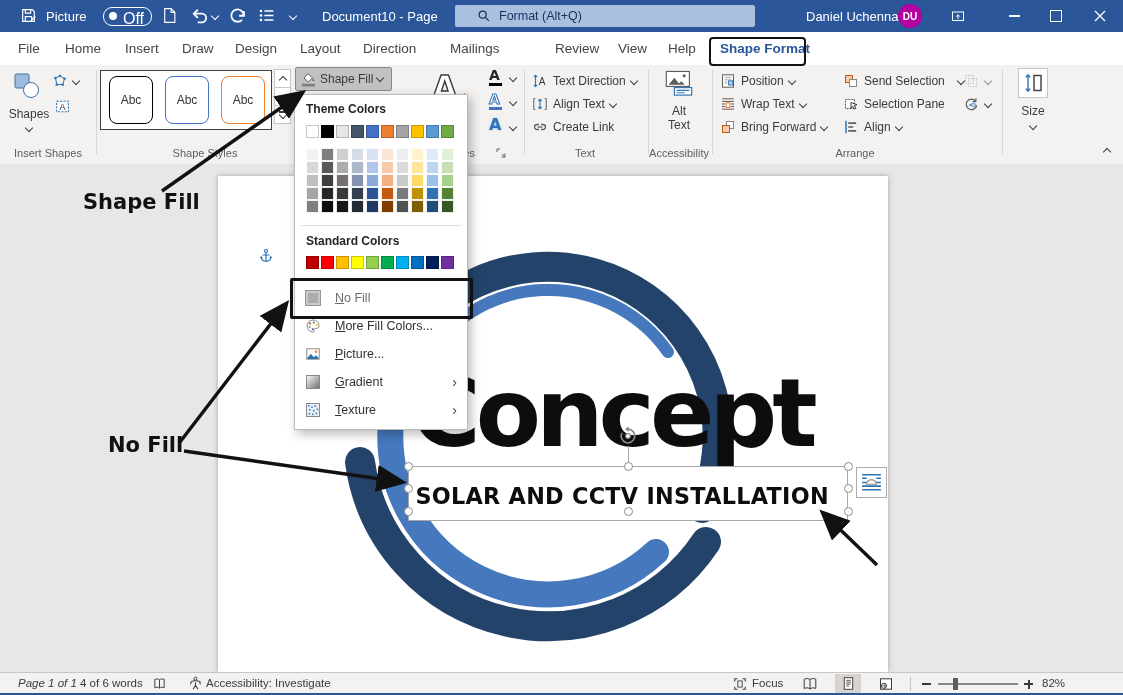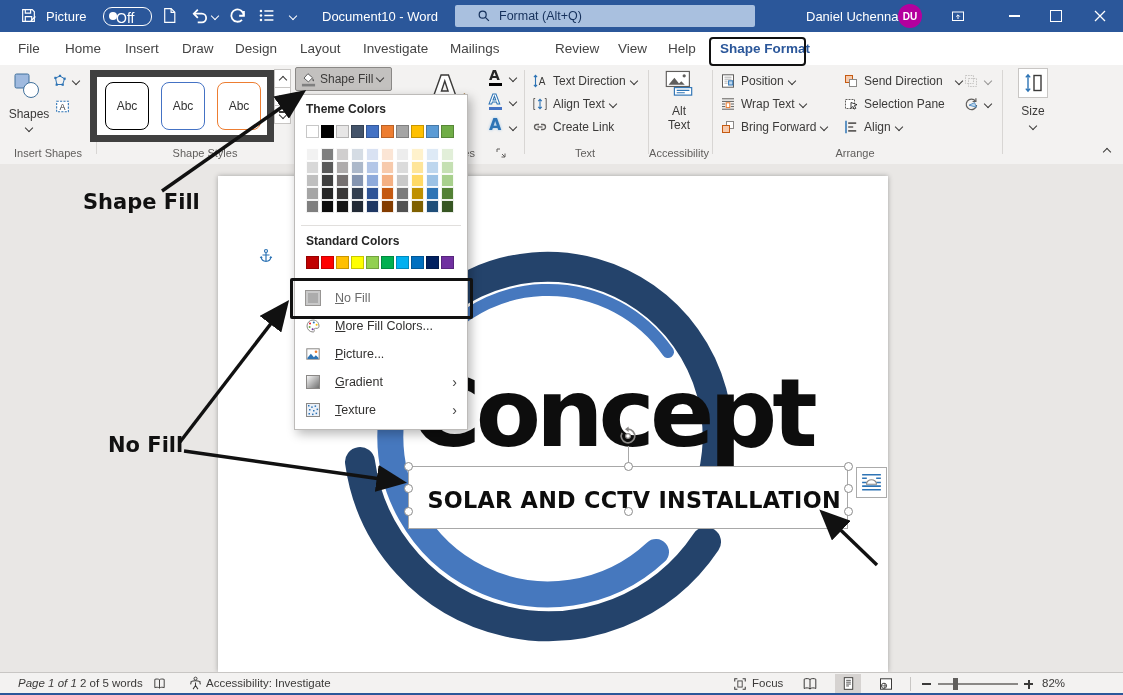--- a/index.html
+++ b/index.html
@@ -5,21 +5,21 @@
   html,body{margin:0;padding:0;background:#999;}
   #root{position:relative;width:1123px;height:695px;overflow:hidden;background:#E9E7E5;
         font-family:"Liberation Sans",sans-serif;-webkit-font-smoothing:antialiased;}
   .abs{position:absolute;}
   svg{display:block;}
   
   .titlebar{left:0;top:0;width:1123px;height:32px;background:#2B579A;color:#fff;font-size:13px;}
   .tb-txt{position:absolute;top:9px;white-space:nowrap;}
   .pill{position:absolute;left:103px;top:7px;width:47px;height:17px;border:1px solid #fff;border-radius:9px;}
   .pill .dot{position:absolute;left:5px;top:4px;width:8px;height:8px;border-radius:50%;background:#fff;}
-  .pill .off{position:absolute;left:12px;top:2px;font-size:14px;color:#fff;}
+  .pill .off{position:absolute;left:19px;top:2px;font-size:16px;color:#fff;}
   .searchbox{position:absolute;left:455px;top:5px;width:300px;height:22px;background:#A9C0DF;border-radius:2px;}
   .searchbox .ph{position:absolute;left:44px;top:4px;font-size:12.5px;color:#16315C;}
   .avatar{position:absolute;left:898px;top:4px;width:24px;height:24px;border-radius:50%;background:#B4009E;
           color:#fff;font-size:10px;font-weight:bold;display:flex;align-items:center;justify-content:center;}
   .winbtn{position:absolute;top:0;width:40px;height:32px;display:flex;align-items:center;justify-content:center;}
   
   .menubar{left:0;top:32px;width:1123px;height:33px;background:#fff;}
   .mtab{position:absolute;top:9px;font-size:13.5px;color:#444;white-space:nowrap;}
   .mtab.active{color:#2B579A;font-weight:bold;}
   .sf-underline{position:absolute;left:717px;top:59px;width:77px;height:3px;background:#2B579A;}
@@ -27,21 +27,21 @@
   .share{position:absolute;left:1055px;top:39px;display:flex;align-items:center;gap:5px;color:#2B579A;font-size:13px;}
   
   .ribbon{left:0;top:65px;width:1123px;height:99px;background:#F3F2F1;border-bottom:1px solid #D0CECE;}
   .rlbl{font-size:12px;color:#3B3A39;white-space:nowrap;}
   .glbl{position:absolute;top:82px;font-size:11px;color:#605E5C;text-align:center;white-space:nowrap;}
   .vsep{position:absolute;top:5px;height:84px;width:1px;background:#D8D6D4;}
   .cv{display:inline-block;width:5px;height:5px;border-right:1.2px solid #3B3A39;border-bottom:1.2px solid #3B3A39;transform:rotate(45deg);}
   .cv.w{border-color:#fff;}
   .cv.up{transform:rotate(-135deg);}
   .rowbtn{position:absolute;display:flex;align-items:center;gap:5px;height:20px;}
-  .gallery{position:absolute;left:90px;top:5px;width:170px;height:58px;background:#fff;border:7px solid #404040;}
+  .gallery{position:absolute;left:100px;top:5px;width:170px;height:58px;background:#fff;border:1px solid #404040;}
   .chip{position:absolute;top:5px;width:42px;height:46px;background:#fff;border-radius:8px;
         display:flex;align-items:center;justify-content:center;font-size:12px;color:#333;}
   .scrollcol{position:absolute;left:274px;top:5px;width:17px;}
   .scb{width:17px;height:19px;background:#fff;border:1px solid #C8C6C4;box-sizing:border-box;
        display:flex;align-items:center;justify-content:center;margin-top:-1px;}
   .sfill-btn{position:absolute;left:295px;top:2px;width:97px;height:24px;background:#C3C1BF;border:1px solid #8A8886;
              border-radius:2px;display:flex;align-items:center;gap:4px;padding-left:5px;box-sizing:border-box;}
   .alt-btn{position:absolute;left:652px;top:3px;width:54px;height:76px;display:flex;flex-direction:column;align-items:center;}
   .sizebtn{position:absolute;left:1010px;top:3px;width:46px;height:76px;display:flex;flex-direction:column;align-items:center;}
   
@@ -58,22 +58,22 @@
   .mi-label{position:absolute;left:40px;display:block;font-size:12.5px;color:#323130;}
   .mi-label::first-letter{text-decoration:underline;}
   .subarrow{position:absolute;right:10px;font-size:14px;color:#444;}
   .nofill-sw{width:16px;height:16px;background:#ACACAC;border:1px solid #979593;box-sizing:border-box;box-shadow:inset 0 0 0 2px #C9C9C9;}
   .nofill-annot{left:290px;top:278px;width:177px;height:35px;border:3px solid #111;border-radius:2px;z-index:60;}
   
   .docarea{left:0;top:164px;width:1123px;height:508px;background:#E9E7E5;}
   .page{position:absolute;left:218px;top:12px;width:670px;height:496px;background:#fff;box-shadow:0 0 5px rgba(0,0,0,.3);}
   .concept{position:absolute;left:193px;top:190px;font-family:"DejaVu Sans",sans-serif;font-weight:bold;
            font-size:95px;letter-spacing:-5px;color:#0d0d0d;line-height:1;}
-  .tbox{position:absolute;left:190px;top:290px;width:440px;height:63px;background:#fff;border:1.2px solid #A8A8A8;
-        box-sizing:border-box;display:flex;align-items:center;justify-content:flex-end;}
+  .tbox{position:absolute;left:190px;top:290px;width:440px;height:55px;background:#fff;border:1.2px solid #A8A8A8;
+        box-sizing:border-box;display:flex;align-items:center;justify-content:flex-start;}
   .subtitle{font-family:"DejaVu Sans",sans-serif;font-weight:bold;font-size:23px;letter-spacing:.3px;color:#0d0d0d;
             transform:scaleX(.97);white-space:nowrap;padding-top:4px;}
   .hdl{position:absolute;width:9px;height:9px;border-radius:50%;background:#fff;border:1.4px solid #8C8C8C;box-sizing:border-box;z-index:5;}
   .lo-btn{position:absolute;left:638px;top:291px;width:31px;height:31px;background:#fff;border:1px solid #ABABAB;box-sizing:border-box;
           display:flex;align-items:center;justify-content:center;}
   
   .annot{position:absolute;font-family:"DejaVu Sans",sans-serif;font-weight:bold;font-size:21px;color:#111;z-index:75;white-space:nowrap;}
   .arrows{left:0;top:0;width:1123px;height:695px;z-index:70;pointer-events:none;}
   
   .statusbar{left:0;top:672px;width:1123px;height:23px;background:#F3F2F1;border-top:1px solid #C8C6C4;
@@ -132,21 +132,21 @@
             <path d="M6 3.8h8.5M6 8h8.5M6 12.2h8.5"></path>
           </g>
           <g fill="#fff">
             <circle cx="2.8" cy="3.8" r="1.2"></circle>
             <circle cx="2.8" cy="8" r="1.2"></circle>
             <circle cx="2.8" cy="12.2" r="1.2"></circle>
           </g>
         </svg>
     </span>
     <span class="abs cv w" style="left:290px;top:13px;"></span>
-    <span class="tb-txt" style="left:322px;">Document10 - Word</span>
+    <span class="tb-txt" style="left:322px;">Document10 - Page</span>
     <span class="searchbox">
       <span class="abs" style="left:22px;top:4px;">
         <svg width="14" height="14" viewBox="0 0 16 16">
             <circle cx="6.5" cy="6.5" r="4" fill="none" stroke="#16315C" stroke-width="1.4"></circle>
             <path d="M9.6 9.6l4 4" stroke="#16315C" stroke-width="1.4"></path>
           </svg>
       </span>
       <span class="ph">Format (Alt+Q)</span>
     </span>
     <span class="tb-txt" style="left:806px;">Daniel Uchenna</span>
@@ -170,21 +170,21 @@
     </span>
   </div>
 
   <div class="abs menubar">
     <span class="mtab" style="left:18px;">File</span>
     <span class="mtab" style="left:65px;">Home</span>
     <span class="mtab" style="left:125px;">Insert</span>
     <span class="mtab" style="left:182px;">Draw</span>
     <span class="mtab" style="left:235px;">Design</span>
     <span class="mtab" style="left:300px;">Layout</span>
-    <span class="mtab" style="left:363px;">Investigate</span>
+    <span class="mtab" style="left:363px;">Direction</span>
     <span class="mtab" style="left:450px;">Mailings</span>
     <span class="mtab" style="left:555px;">Review</span>
     <span class="mtab" style="left:618px;">View</span>
     <span class="mtab" style="left:668px;">Help</span>
     <span class="mtab active" style="left:720px;">Shape Format</span>
     <span class="sf-underline"></span>
     <span class="share">
       <span>
         <svg width="15" height="15" viewBox="0 0 16 16">
             <path d="M5 6.2H3.5v7.8h9V6.2H11" fill="none" stroke="#2B579A" stroke-width="1.3"></path>
@@ -363,21 +363,21 @@
       <span class="rlbl">Bring Forward</span>
         <span class="cv"></span>
     </div>
     <div class="rowbtn" style="left:843px;top:6px;">
       <span>
         <svg width="16" height="16" viewBox="0 0 16 16">
             <rect x="2.5" y="2.5" width="7" height="7" fill="#F7CAAC" stroke="#C55A11"></rect>
             <rect x="6.5" y="6.5" width="7" height="7" fill="#fff" stroke="#8A8886"></rect>
           </svg>
       </span>
-      <span class="rlbl">Send Direction</span>
+      <span class="rlbl">Send Selection</span>
         <span class="cv" style="margin-left:8px;"></span>
     </div>
     <div class="rowbtn" style="left:843px;top:29px;">
       <span>
         <svg width="16" height="16" viewBox="0 0 16 16">
             <rect x="2.5" y="3.5" width="9" height="9" fill="#fff" stroke="#605E5C" stroke-dasharray="2 1"></rect>
             <path d="M8 6.5l6 2.2-2.6.9 1.4 2.7-1.6.8-1.4-2.7-1.8 2z" fill="#fff" stroke="#111" stroke-width=".8"></path>
           </svg>
       </span>
       <span class="rlbl">Selection Pane</span>
@@ -633,21 +633,21 @@
       </marker>
     </defs>
     <path d="M162,191 L302,93" stroke="#111" stroke-width="3.4" fill="none" marker-end="url(#ah)"></path>
     <path d="M180,442 L286,304" stroke="#111" stroke-width="3.4" fill="none" marker-end="url(#ah)"></path>
     <path d="M184,451 L402,482" stroke="#111" stroke-width="3.4" fill="none" marker-end="url(#ah)"></path>
     <path d="M877,565 L823,513" stroke="#111" stroke-width="3.4" fill="none" marker-end="url(#ah)"></path>
   </svg>
 
   <div class="abs statusbar">
     <span class="st" style="left:18px;font-style:italic;">Page 1 of 1</span>
-    <span class="st" style="left:80px;">2 of 5 words</span>
+    <span class="st" style="left:80px;">4 of 6 words</span>
     <span class="abs" style="left:152px;top:3px;">
       <svg width="15" height="15" viewBox="0 0 16 16">
           <path d="M8 4C6.8 3 4.5 3 3 3.6v8.8c1.5-.6 3.8-.6 5 .4 1.2-1 3.5-1 5-.4V3.6C11.5 3 9.2 3 8 4z" fill="none" stroke="#3B3A39"></path>
           <path d="M8 4v9" stroke="#3B3A39"></path>
         </svg>
     </span>
     <span class="abs" style="left:188px;top:3px;">
       <svg width="15" height="15" viewBox="0 0 16 16">
           <circle cx="8" cy="2.8" r="1.6" fill="none" stroke="#3B3A39"></circle>
           <path d="M2.8 6c3.4-1.1 7-1.1 10.4 0M8 6.8v3.4M8 10.2L5.4 14M8 10.2l2.6 3.8M3.4 6.2L2.8 9M12.6 6.2l.6 2.8" fill="none" stroke="#3B3A39" stroke-width="1.1"></path>

